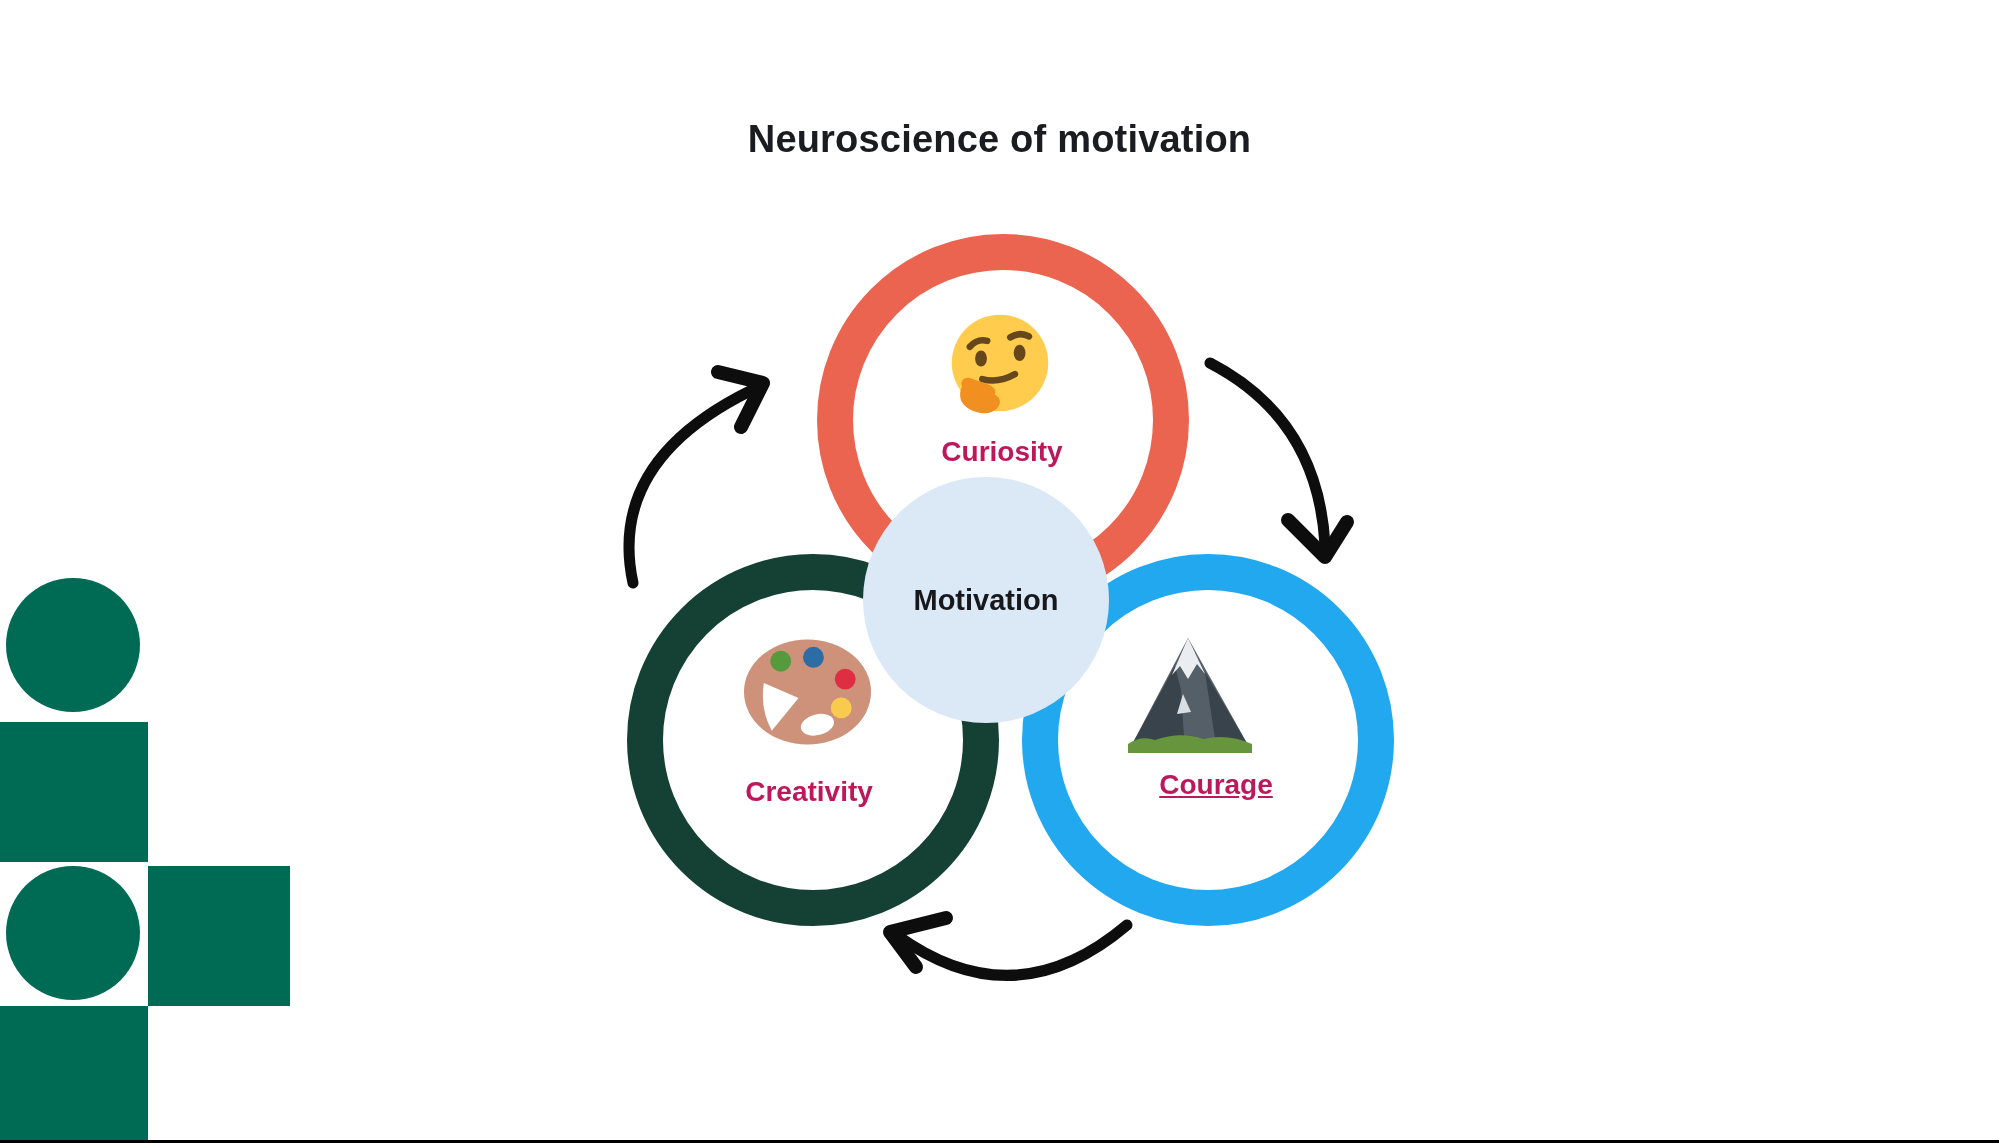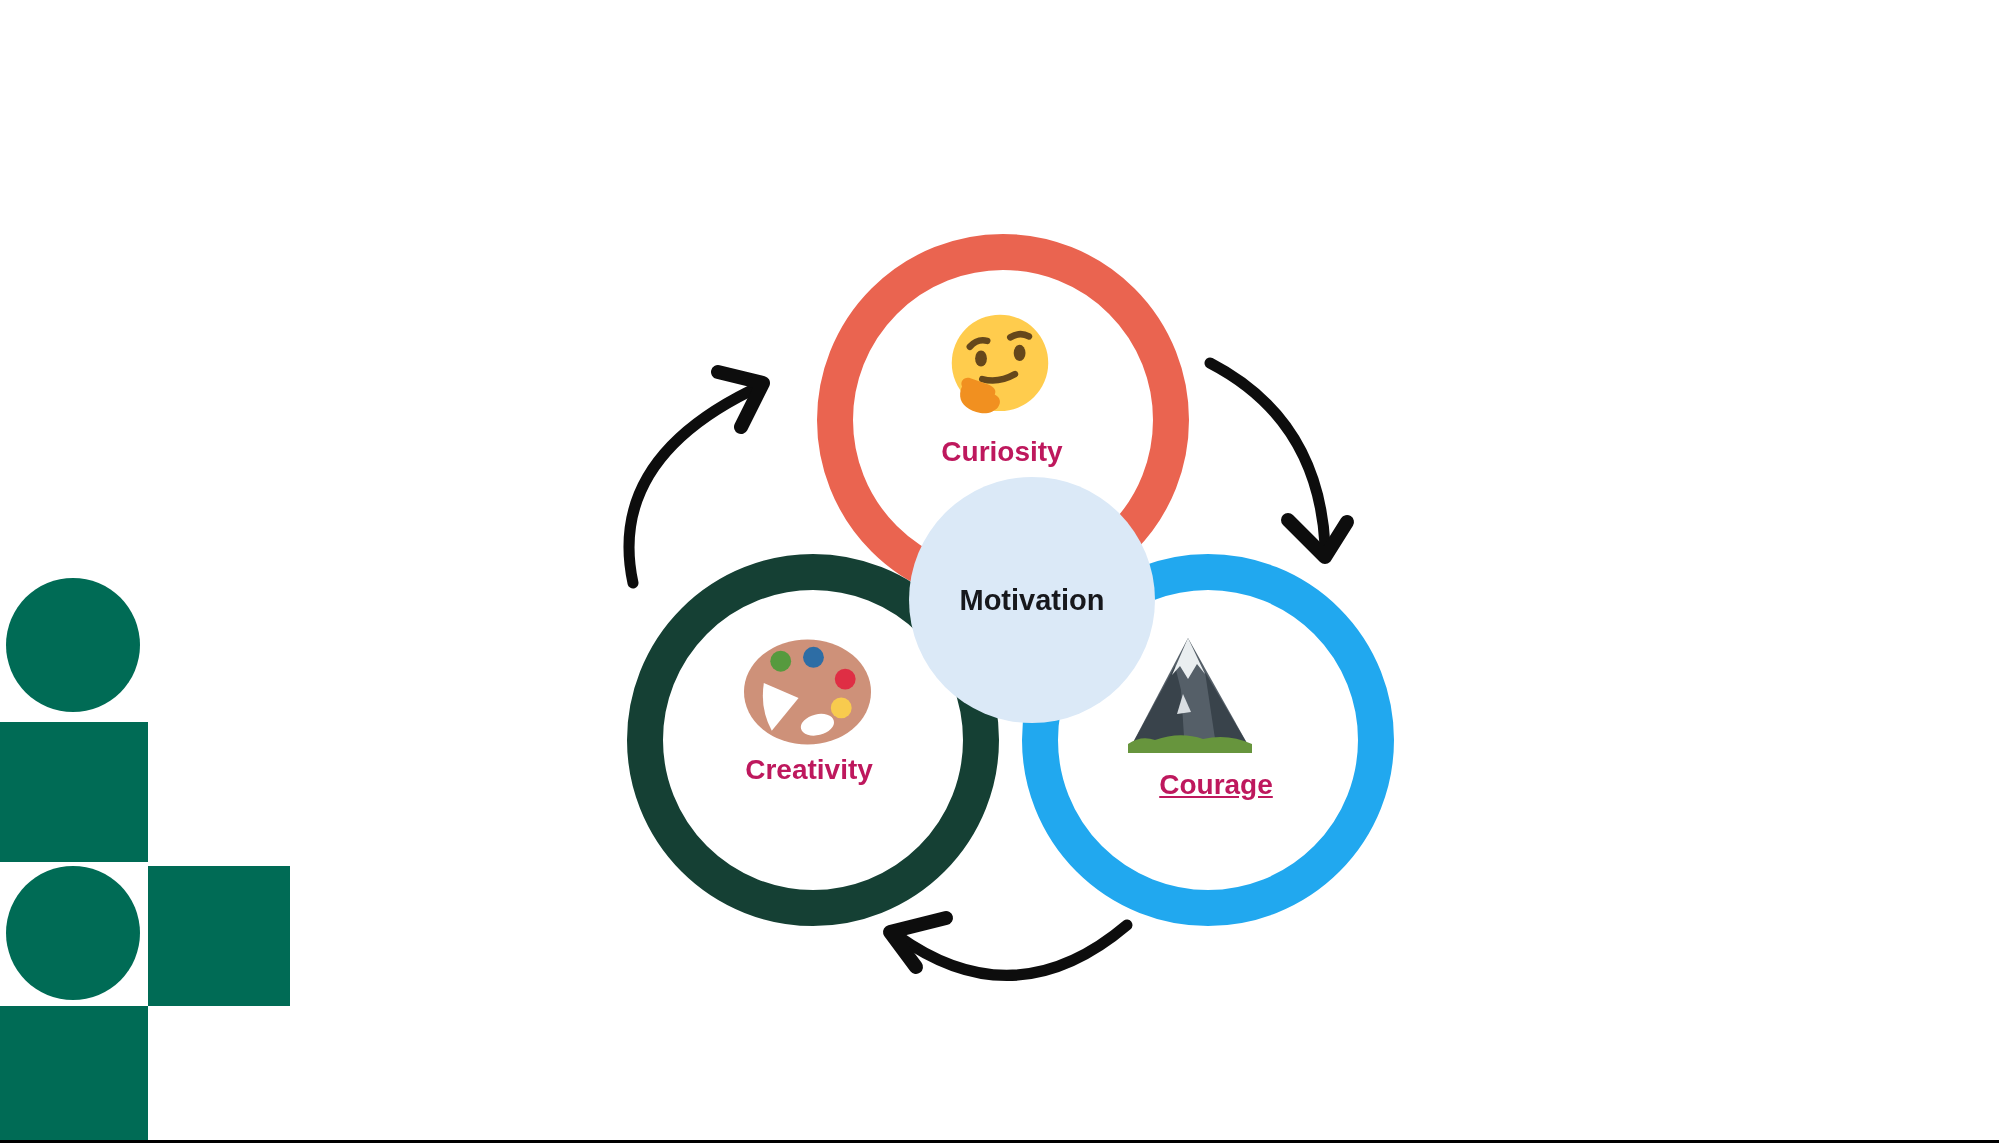--- a/index.html
+++ b/index.html
@@ -14,35 +14,35 @@
   
   .ring{
     position:absolute;width:372px;height:372px;border-radius:50%;
     border:36px solid #000;background:#fff;box-sizing:border-box;
   }
   .ring-curiosity{left:817px;top:234px;}
   .ring-creativity{left:627px;top:554px;}
   .ring-courage{left:1022px;top:554px;}
   
   .center-circle{
-    position:absolute;left:909px;top:477px;width:246px;height:246px;border-radius:50%;
+    position:absolute;left:863px;top:477px;width:246px;height:246px;border-radius:50%;
     background:#dbe9f7;display:flex;align-items:center;justify-content:center;
   }
   .center-circle span{font-size:29px;font-weight:600;color:#17181c;}
   
   .node-icon{position:absolute;}
   .icon-thinking{left:944px;top:310px;width:112px;height:112px;}
   .icon-palette{left:742px;top:637px;width:131px;height:110px;}
   .icon-mountain{left:1125px;top:632px;width:130px;height:124px;}
   .node-label{
     position:absolute;font-size:28px;font-weight:600;color:#be185d;white-space:nowrap;
     transform:translateX(-50%);
   }
   .label-curiosity{left:1002px;top:436px;}
-  .label-creativity{left:809px;top:754px;}
+  .label-creativity{left:809px;top:776px;}
   .label-courage{left:1216px;top:769px;text-decoration:underline;}
   
   .arrows{position:absolute;left:0;top:0;width:1999px;height:1143px;pointer-events:none;}
   .arrow{fill:none;stroke:#0d0d0d;stroke-linecap:round;stroke-linejoin:round;}
   .arrow-shaft{stroke-width:11px;}
   .arrow-head{stroke-width:14px;}
   
   .decor{position:absolute;left:0;top:0;width:300px;height:1143px;}
   .decor > div{position:absolute;background:#006b55;}
   .decor-circle{border-radius:50%;width:134px;height:134px;}
@@ -55,20 +55,21 @@
   .source{
     position:absolute;top:1066px;right:60px;font-size:25px;font-weight:400;color:#111;
   }
   .bottom-line{position:absolute;left:0;bottom:0;width:100%;height:3px;background:#000;}
 </style>
 </head>
 <body>
 
 <div class="page">
 
+  <div class="title">Neuroscience of motivation</div>
 
   <div class="diagram">
 
     <div class="ring ring-curiosity" style="border-color: rgb(234, 100, 80);"></div>
     <div class="ring ring-creativity" style="border-color: rgb(21, 64, 52);"></div>
     <div class="ring ring-courage" style="border-color: rgb(33, 168, 239);"></div>
 
     <svg class="node-icon icon-thinking" viewBox="0 0 36 36">
       <circle cx="18" cy="17" r="15.5" fill="#FFCC4D"></circle>
       <path d="M8.3,11.8 q2.4,-2.7 5.6,-1.9" stroke="#65471B" stroke-width="2.1" fill="none" stroke-linecap="round"></path>

